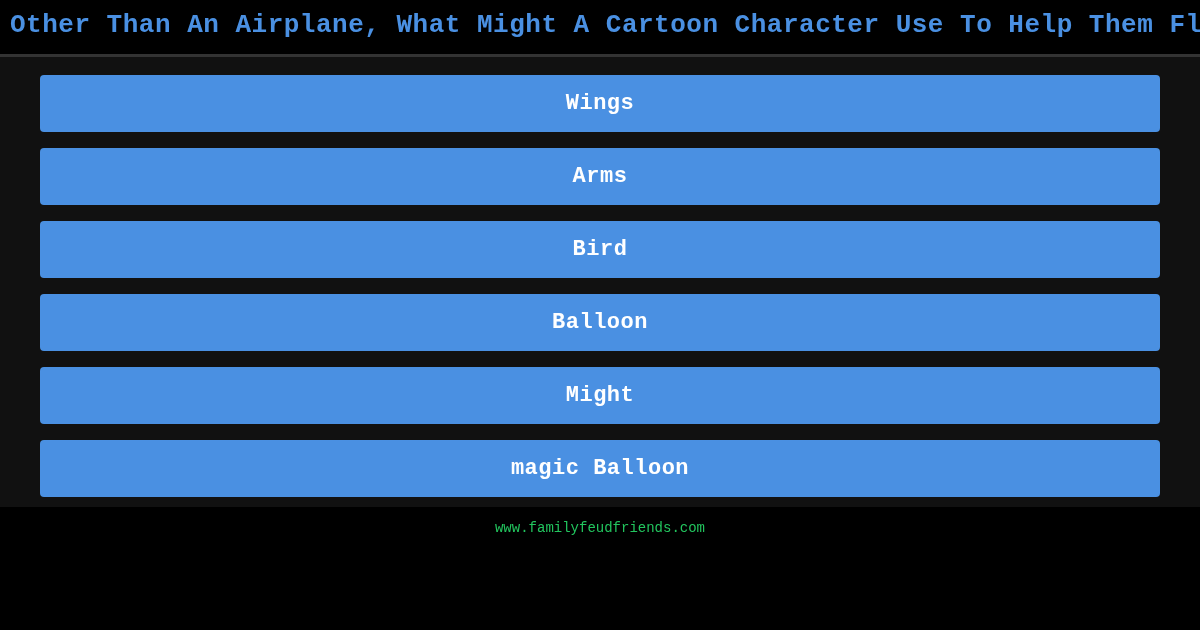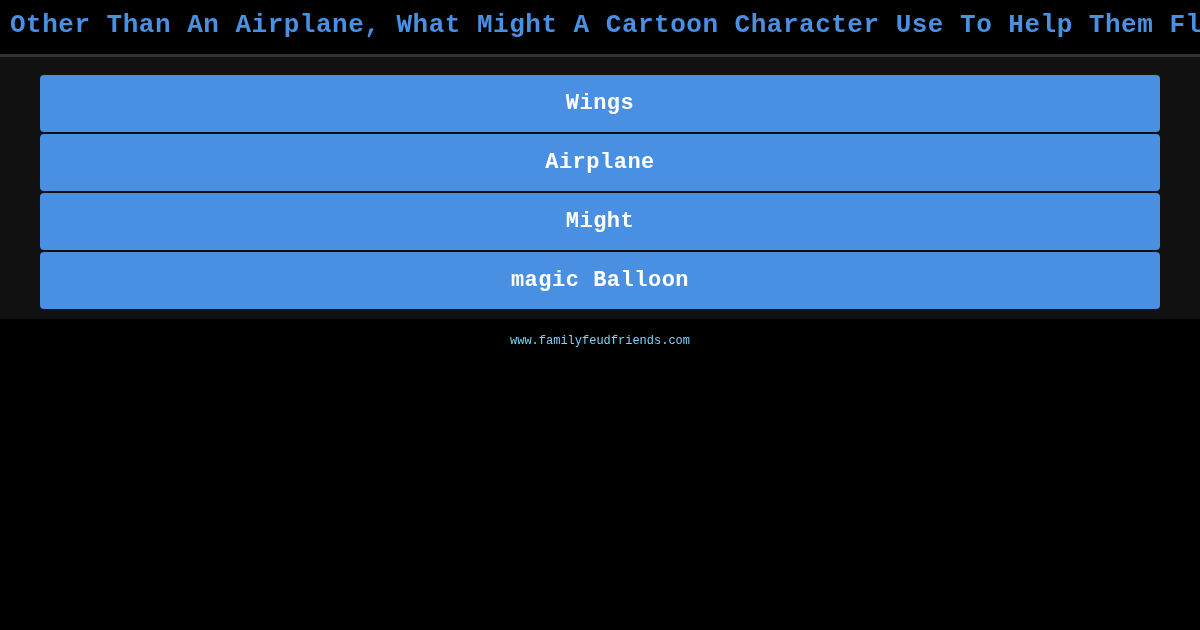--- a/index.html
+++ b/index.html
@@ -29,21 +29,21 @@
       font-family: 'Courier New', Courier, monospace;
       white-space: nowrap;
       letter-spacing: 0.5px;
     }
 
     #answers-container {
       background-color: #111111;
       padding: 18px 40px 10px 40px;
       display: flex;
       flex-direction: column;
-      gap: 2px;
+      gap: 16px;
     }
 
     .answer-button {
       background-color: #4a90e2;
       color: #ffffff;
       font-family: 'Courier New', Courier, monospace;
       font-size: 22px;
       font-weight: bold;
       text-align: center;
       padding: 16px 20px;
@@ -55,35 +55,37 @@
     }
 
     #footer {
       background-color: #000000;
       text-align: center;
       padding: 8px;
       margin-top: 4px;
     }
 
     #footer-url {
-      color: #7dd3fc;
+      color: #22c55e;
       font-family: 'Courier New', Courier, monospace;
-      font-size: 12px;
+      font-size: 14px;
     }
   </style>
 </head>
 <body>
 
 <div id="question-bar">
   <span id="question-text">Other Than An Airplane, What Might A Cartoon Character Use To Help Them Fly?</span>
 </div>
 
 <div id="answers-container">
 
 <button class="answer-button">Wings</button>
-    <button class="answer-button">Airplane</button>
+    <button class="answer-button">Arms</button>
+    <button class="answer-button">Bird</button>
+    <button class="answer-button">Balloon</button>
     <button class="answer-button">Might</button>
     <button class="answer-button">magic Balloon</button>
   </div>
 
 <div id="footer">
   <span id="footer-url">www.familyfeudfriends.com</span>
 </div>
 
 </body></html>

